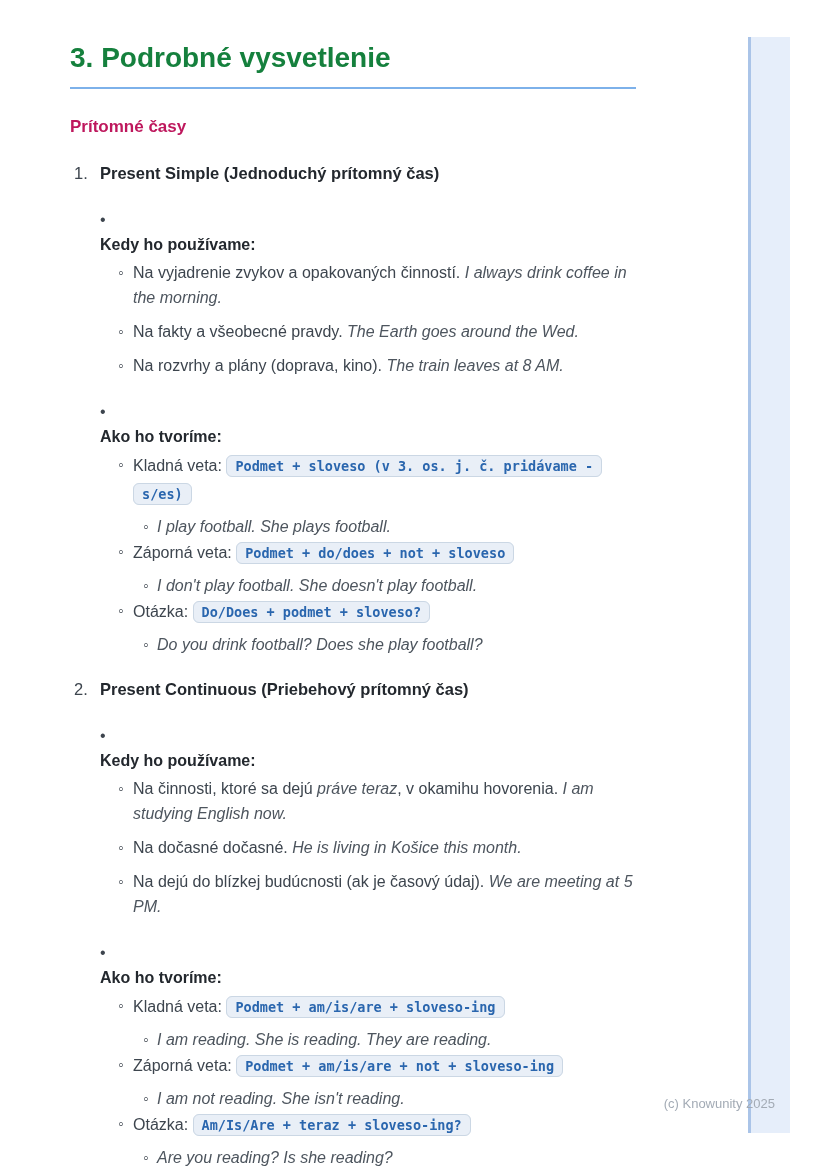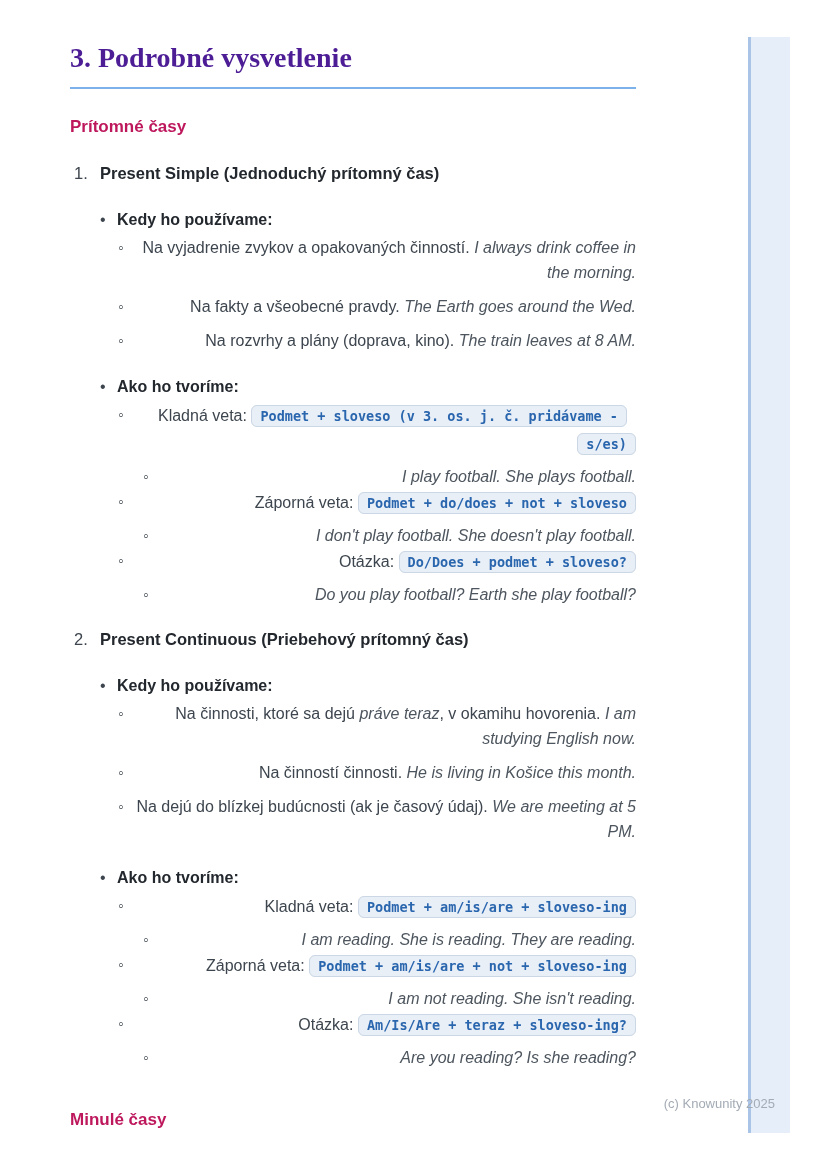--- a/index.html
+++ b/index.html
@@ -10,52 +10,51 @@
     font-family:"Liberation Sans", sans-serif;
     font-size:16px;
     line-height:25px;
     color:#3d454e;
     overflow:hidden;
   }
   .content { position:absolute; left:70px; top:41px; width:566px; }
 
   h1.page-title {
     font-size:28px; line-height:33px; font-weight:700;
-    color:#4c1d95;
+    color:#15803d;
     padding-bottom:13px;
     border-bottom:2px solid #7db1ea;
-    font-family:Liberation Serif, serif;
   }
   h2.section-heading {
     font-size:17px; line-height:28px; font-weight:700;
     color:#be185d;
   }
   h2.first-section { margin-top:24px; }
   h2.last-section  { margin-top:36px; }
 
   .row { display:flex; align-items:flex-start; }
   .m { flex:0 0 15px; color:#3d454e; }
   .m.disc::before { content:"\2022"; }
   .m.circ::before { content:"\25E6"; }
 
   .item { margin-top:20px; }
   .item-head { padding-left:4px; font-size:16.5px; }
   .item-marker { flex:0 0 20px; color:#3d454e; }
   .item-title { font-weight:700; color:#23282e;margin-left:6px; }
 
   .group { margin-top:21px; }
-  .l1 { padding-left:30px; }
+  .l1 { padding-left:30px;flex-direction:column; }
   .l1 .m { flex-basis:17px; }
   .glabel { font-weight:700; color:#23282e; }
 
   .l2 { padding-left:48px; }
   .l2 .m { flex-basis:15px; }
   .l3 { padding-left:73px; }
   .l3 .m { flex-basis:14px; }
-  .pt { flex:1 1 auto; max-width:505px;text-align:right; }
+  .pt { flex:1 1 auto; max-width:505px; }
 
   .point { margin-top:9px; }
   .row.l1 + .point { margin-top:3px; }
 
   .form { }
   .row.l1 + .form { margin-top:3px; }
   .form .l2 .pt { line-height:28px; }
   .form .l3 { margin-top:6px; }
 
   .em { font-style:italic; color:#4d555e; }
@@ -150,21 +149,21 @@
           <span class="pt example">I don't play football. She doesn't play football.</span>
         </div>
       </div>
       <div class="form">
         <div class="row l2">
           <span class="m circ"></span>
           <span class="pt"><span>Otázka: </span><code class="chip">Do/Does + podmet + sloveso?</code></span>
         </div>
         <div class="row l3">
           <span class="m circ"></span>
-          <span class="pt example">Do you play football? Earth she play football?</span>
+          <span class="pt example">Do you drink football? Does she play football?</span>
         </div>
       </div>
     </div>
   </div>
 
   <div class="item">
     <div class="row item-head">
       <span class="item-marker">2.</span>
       <span class="item-title">Present Continuous (Priebehový prítomný čas)</span>
     </div>
@@ -173,21 +172,21 @@
       <div class="row l1">
         <span class="m disc"></span>
         <span class="glabel">Kedy ho používame:</span>
       </div>
       <div class="row l2 point">
         <span class="m circ"></span>
         <span class="pt"><span>Na činnosti, ktoré sa dejú </span><span class="em">práve teraz</span><span>, v okamihu hovorenia. </span><span class="em">I am studying English now.</span></span>
       </div>
       <div class="row l2 point">
         <span class="m circ"></span>
-        <span class="pt"><span>Na činností činnosti. </span><span class="em">He is living in Košice this month.</span></span>
+        <span class="pt"><span>Na dočasné dočasné. </span><span class="em">He is living in Košice this month.</span></span>
       </div>
       <div class="row l2 point">
         <span class="m circ"></span>
         <span class="pt"><span>Na dejú do blízkej budúcnosti (ak je časový údaj). </span><span class="em">We are meeting at 5 PM.</span></span>
       </div>
     </div>
 
     <div class="group">
       <div class="row l1">
         <span class="m disc"></span>

